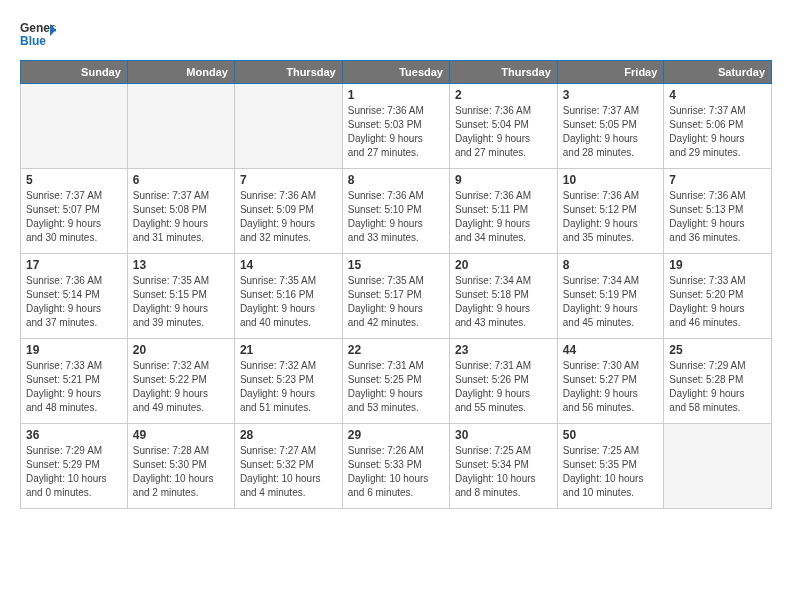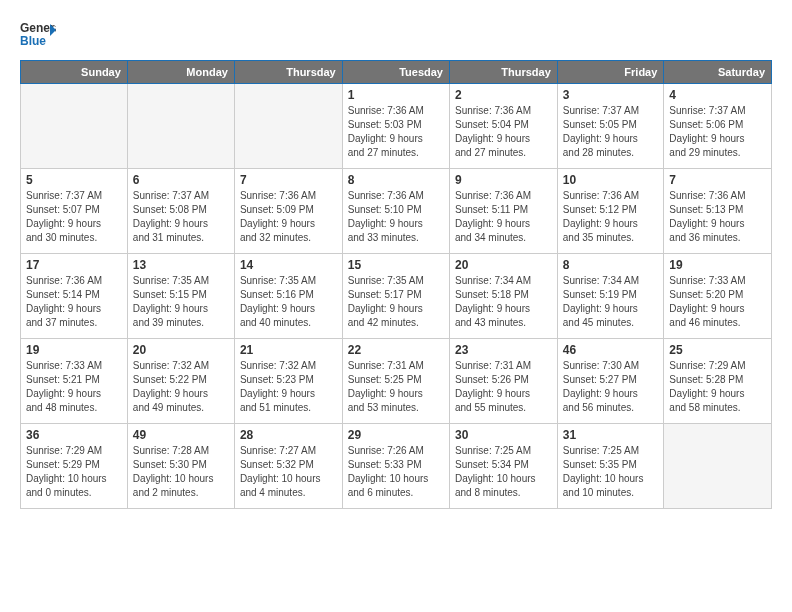--- a/index.html
+++ b/index.html
@@ -190,21 +190,21 @@
         </td>
         <td>
           <div class="day-number">22</div>
           <div class="day-detail">Sunrise: 7:31 AM<br>Sunset: 5:25 PM<br>Daylight: 9 hours<br>and 53 minutes.</div>
         </td>
         <td>
           <div class="day-number">23</div>
           <div class="day-detail">Sunrise: 7:31 AM<br>Sunset: 5:26 PM<br>Daylight: 9 hours<br>and 55 minutes.</div>
         </td>
         <td>
-          <div class="day-number">46</div>
+          <div class="day-number">44</div>
           <div class="day-detail">Sunrise: 7:30 AM<br>Sunset: 5:27 PM<br>Daylight: 9 hours<br>and 56 minutes.</div>
         </td>
         <td>
           <div class="day-number">25</div>
           <div class="day-detail">Sunrise: 7:29 AM<br>Sunset: 5:28 PM<br>Daylight: 9 hours<br>and 58 minutes.</div>
         </td>
       </tr>
       <tr class="week-row">
         <td>
           <div class="day-number">36</div>
@@ -220,19 +220,19 @@
         </td>
         <td>
           <div class="day-number">29</div>
           <div class="day-detail">Sunrise: 7:26 AM<br>Sunset: 5:33 PM<br>Daylight: 10 hours<br>and 6 minutes.</div>
         </td>
         <td>
           <div class="day-number">30</div>
           <div class="day-detail">Sunrise: 7:25 AM<br>Sunset: 5:34 PM<br>Daylight: 10 hours<br>and 8 minutes.</div>
         </td>
         <td>
-          <div class="day-number">31</div>
+          <div class="day-number">50</div>
           <div class="day-detail">Sunrise: 7:25 AM<br>Sunset: 5:35 PM<br>Daylight: 10 hours<br>and 10 minutes.</div>
         </td>
         <td class="empty"></td>
       </tr>
     </tbody>
 </table>
 
 </body></html>

